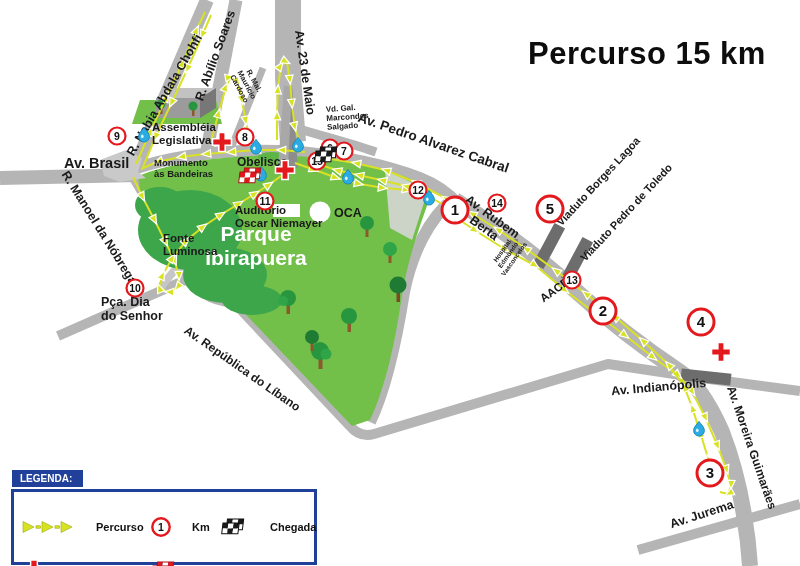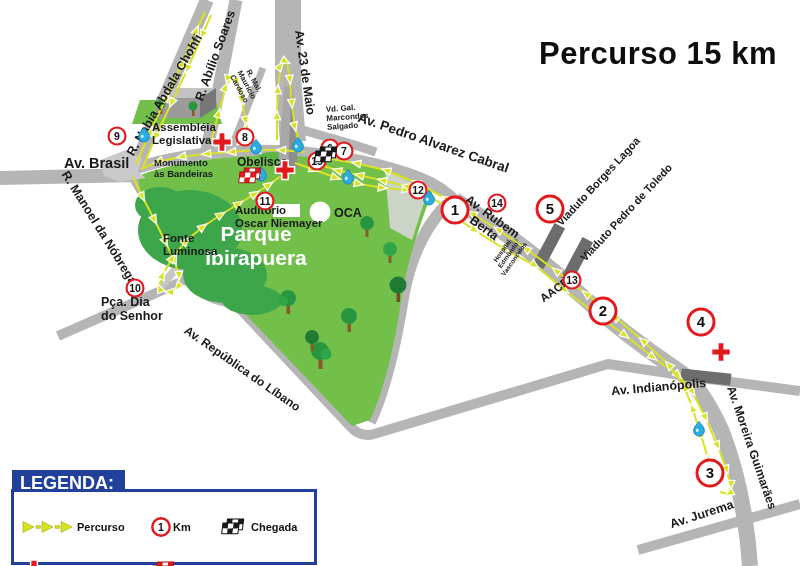--- a/index.html
+++ b/index.html
@@ -3,29 +3,29 @@
 <meta charset="utf-8">
 <style>
   html,body{margin:0;padding:0;background:#fff;}
   .stage{position:relative;width:800px;height:566px;background:#ffffff;overflow:hidden;
          font-family:"Liberation Sans",sans-serif;}
   #map{position:absolute;left:0;top:0;}
   #map text{font-family:"Liberation Sans",sans-serif;font-weight:bold;}
   .road{fill:none;stroke:#b5b5b5;stroke-linejoin:round;}
   .inner-road{fill:none;stroke:#c6c6c6;stroke-linejoin:round;}
   .route{fill:none;stroke:#d9e125;stroke-width:2;stroke-linejoin:round;}
-  .page-title{position:absolute;left:528px;top:36px;width:260px;text-align:center;
+  .page-title{position:absolute;left:528px;top:36px;width:260px;
               font-size:31px;font-weight:bold;color:#0d0d0d;letter-spacing:.5px;}
   .legend-tab{position:absolute;left:12px;top:470px;background:#21409a;color:#fff;
-              font-size:18px;font-weight:bold;padding:3px 11px 3px 8px;}
+              font-size:10px;font-weight:bold;padding:3px 11px 3px 8px;}
   .legend-box{position:absolute;left:11px;top:489px;width:292px;height:62px;
               background:#fff;border:3px solid #21409a;display:grid;
               grid-template-columns:128px 70px 94px;grid-template-rows:1fr 1fr;
               align-items:center;padding:4px 0 4px 8px;}
-  .leg-item{display:flex;align-items:center;gap:1px;margin-top:20px;}
+  .leg-item{display:flex;align-items:center;gap:20px;margin-top:20px;}
   .leg-icon{display:inline-flex;align-items:center;}
   .leg-label{font-size:11px;font-weight:bold;color:#111;white-space:nowrap;}
 </style>
 </head>
 <body>
 
 <div class="stage">
 
   <svg id="map" width="800" height="566" viewBox="0 0 800 566">
     <defs>

